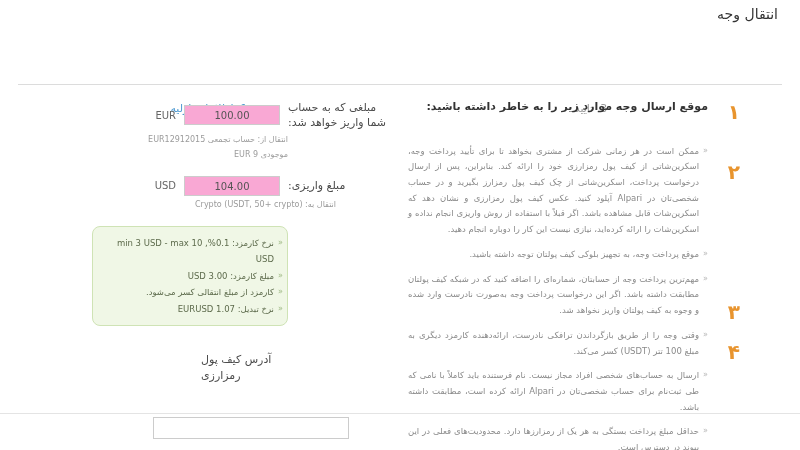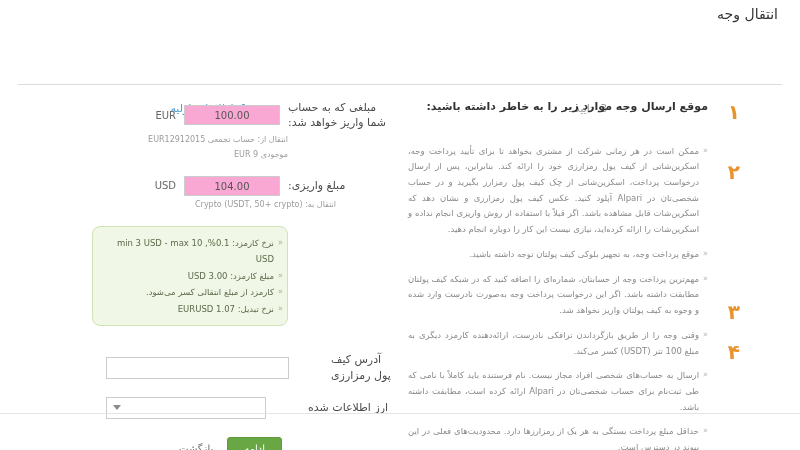--- a/index.html
+++ b/index.html
@@ -210,21 +210,21 @@
     left: 6px;
     top: 7px;
     width: 0;
     height: 0;
     border-left: 4px solid transparent;
     border-right: 4px solid transparent;
     border-top: 5px solid #8a8a8a;
   }
   .row-wide {
     display: flex;
-    flex-direction: row;
+    flex-direction: column;
     align-items: center;
     margin-bottom: 14px;
     gap: 34px;
   }
   .row-wide .field-label { width: 108px; }
 
   .buttons {
     display: flex;
     flex-direction: row;
     gap: 8px;

